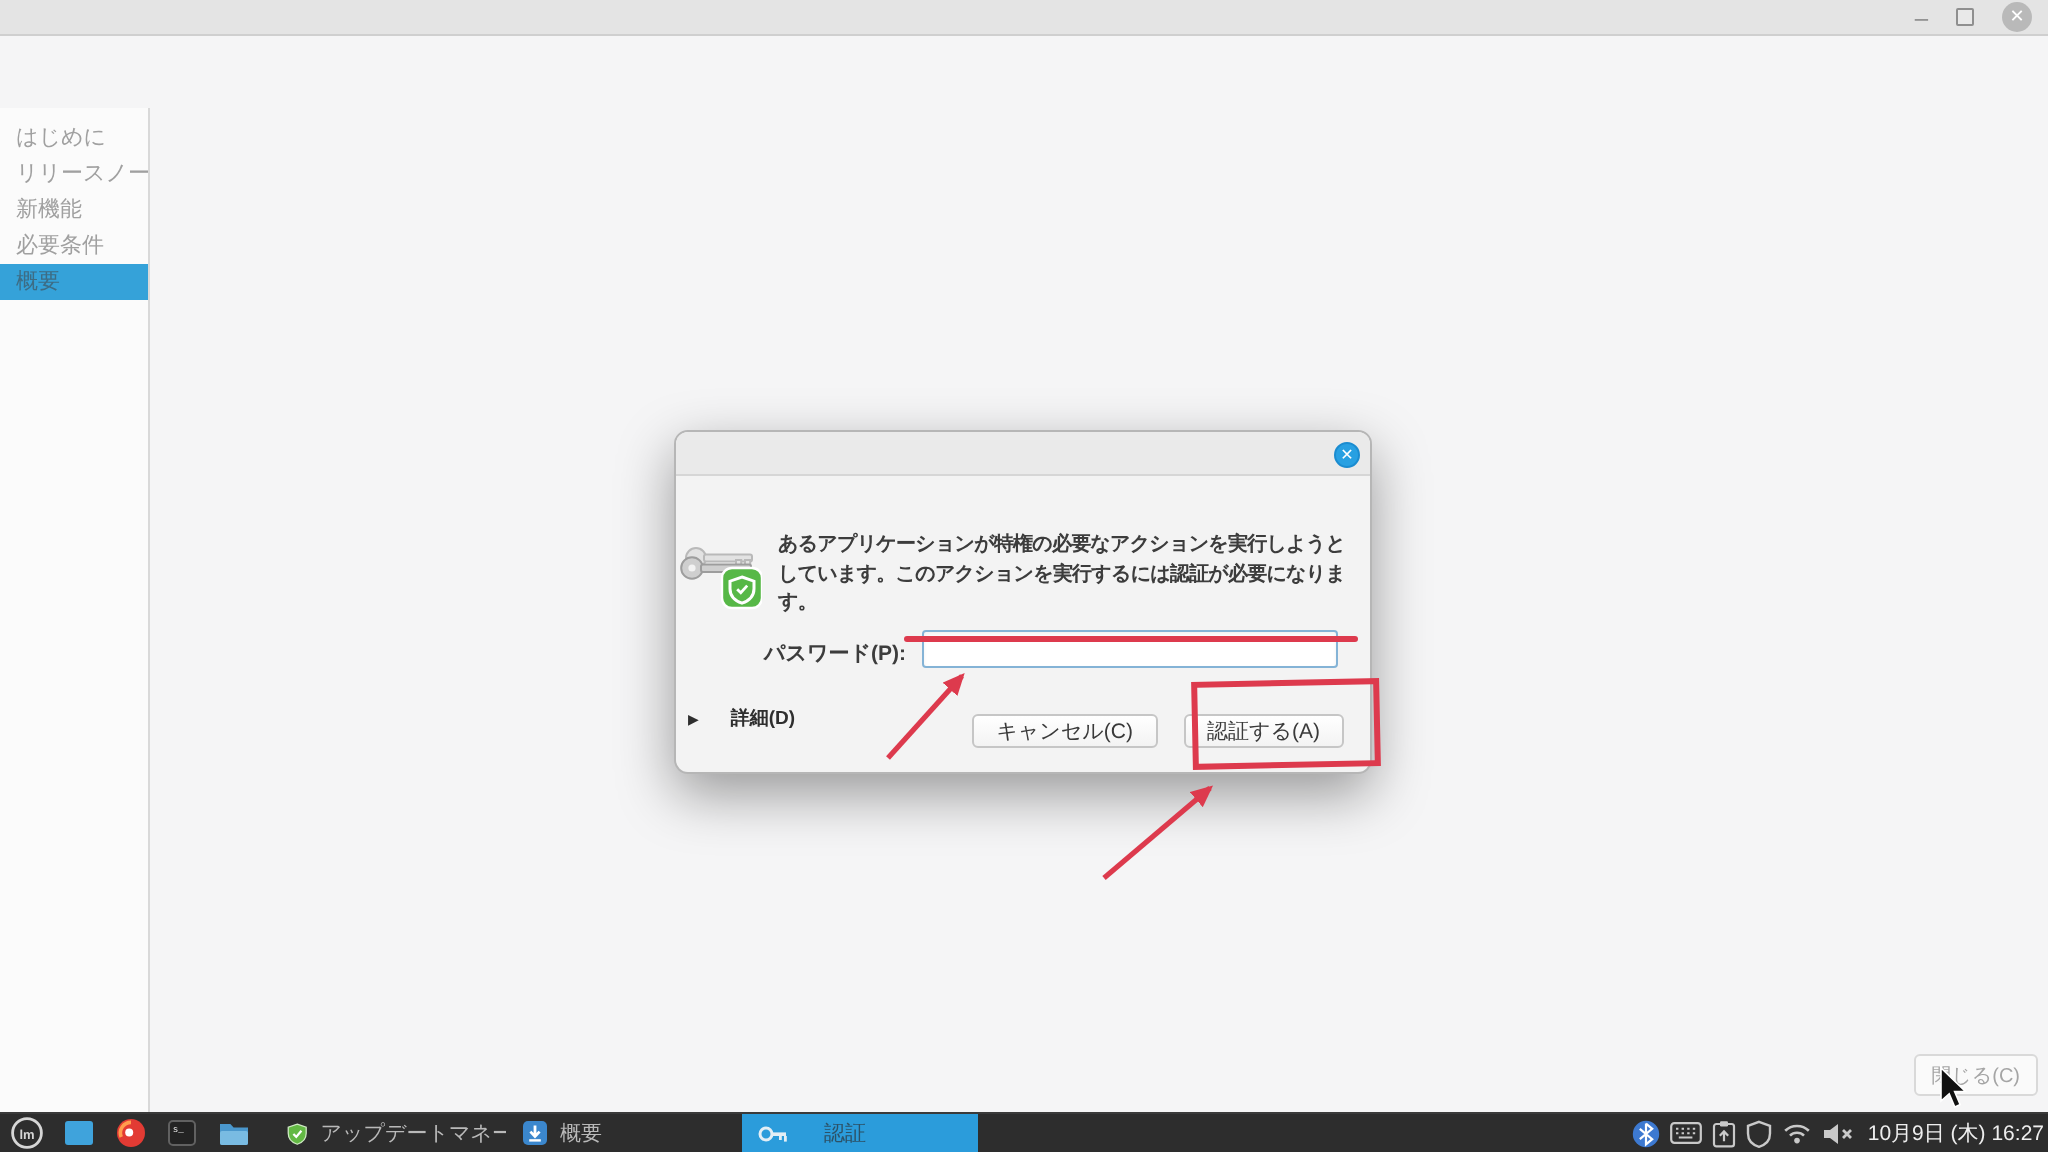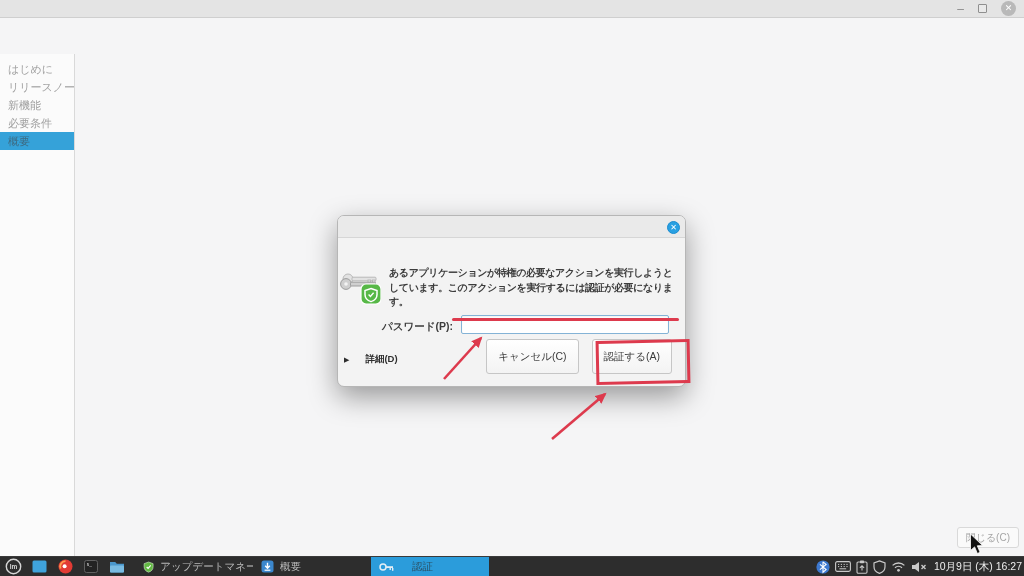--- a/index.html
+++ b/index.html
@@ -29,21 +29,21 @@
   .msg-row { position:absolute; left:1px; top:28px; right:6px; display:flex; align-items:center; gap:8px; }
   .keys-icon { flex:0 0 auto; width:42px; height:34px; }
   .dialog-msg { font-size:10px; font-weight:bold; color:#3c3c3c; line-height:1.45; letter-spacing:-0.4px; }
   .pw-row { position:absolute; left:8px; top:77px; right:16px; display:flex; align-items:flex-end; }
   .pw-label { width:107px; text-align:right; font-size:10.5px; font-weight:bold; color:#3c3c3c; margin-right:8px; white-space:nowrap; }
   .pw-input { flex:1; height:19px; border:1px solid #84b3d6; border-radius:2px; background:#ffffff; outline:none; padding:0 4px; font-size:11px; box-shadow:inset 0 1px 2px rgba(0,0,0,0.06); }
   .details { position:absolute; left:6px; top:115px; display:flex; align-items:center; gap:16px; }
   .details .tri { font-size:7px; color:#2e2e2e; }
   .details .dlabel { font-size:9.5px; font-weight:bold; color:#2e2e2e; }
   .btn-row { position:absolute; right:13px; bottom:13px; display:flex; gap:13px; }
-  .gtk-btn { height:35px; padding:0 11px; font-size:10.5px; color:#3a3a3a; background:linear-gradient(#ffffff,#f3f3f3); border:1px solid #c6c6c6; border-radius:3px; font-family:inherit; white-space:nowrap; }
+  .gtk-btn { height:17px; padding:0 11px; font-size:10.5px; color:#3a3a3a; background:linear-gradient(#ffffff,#f3f3f3); border:1px solid #c6c6c6; border-radius:3px; font-family:inherit; white-space:nowrap; }
 
   
   .anno-underline { position:absolute; left:452px; top:318px; width:227px; height:3px; background:#dd3a4d; border-radius:2px; z-index:60; }
   .anno-box { position:absolute; left:596px; top:340px; width:94px; height:44px; border:3px solid #dd3a4d; transform:rotate(-1.2deg); z-index:60; }
   .anno-arrows { position:absolute; inset:0; width:1024px; height:576px; pointer-events:none; z-index:60; }
 
   
   .taskbar { position:absolute; left:0; bottom:0; width:1024px; height:20px; background:#2d2d2d; border-top:1px solid #3a3a3a; display:flex; align-items:center; z-index:70; }
   .launcher { width:20px; height:20px; display:flex; align-items:center; justify-content:center; flex:0 0 auto; }
   .launcher + .launcher { margin-left:6px; }

